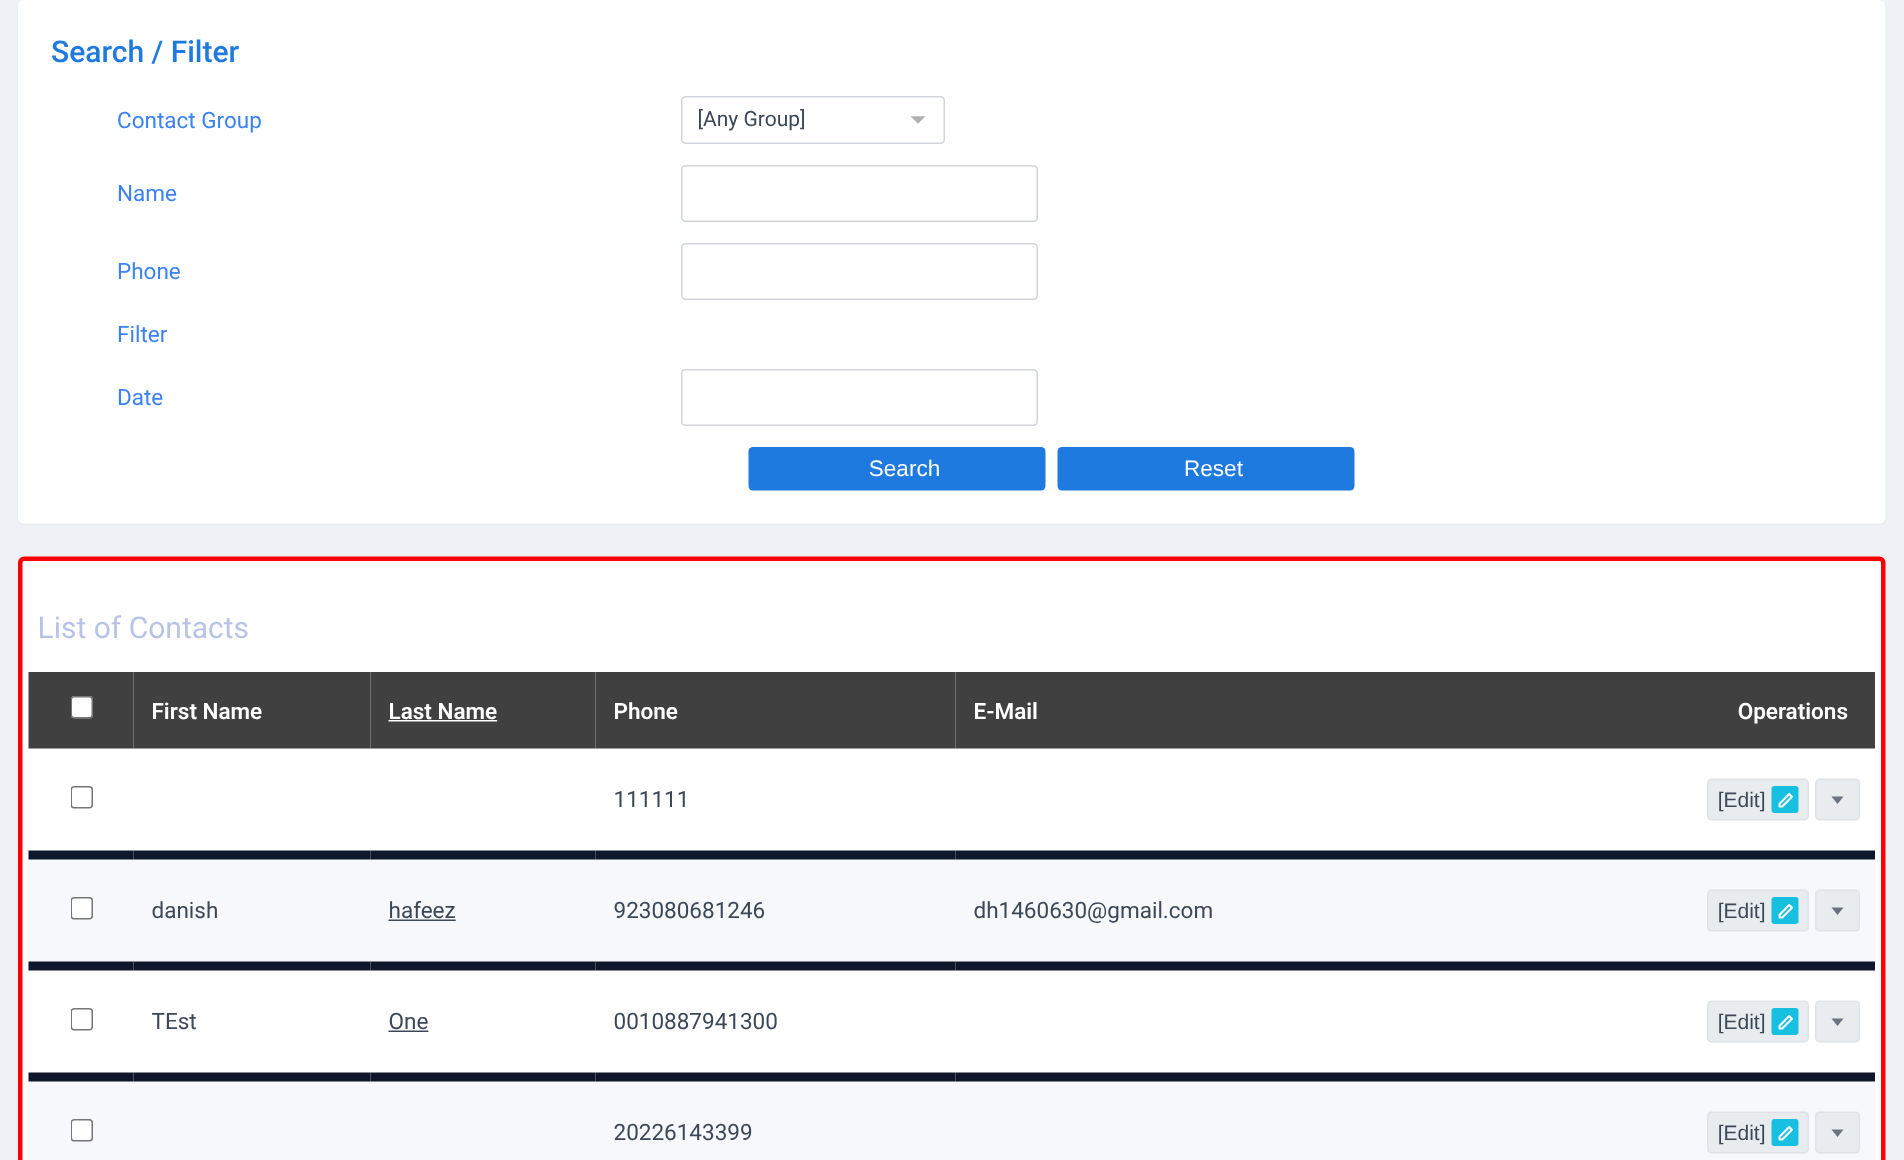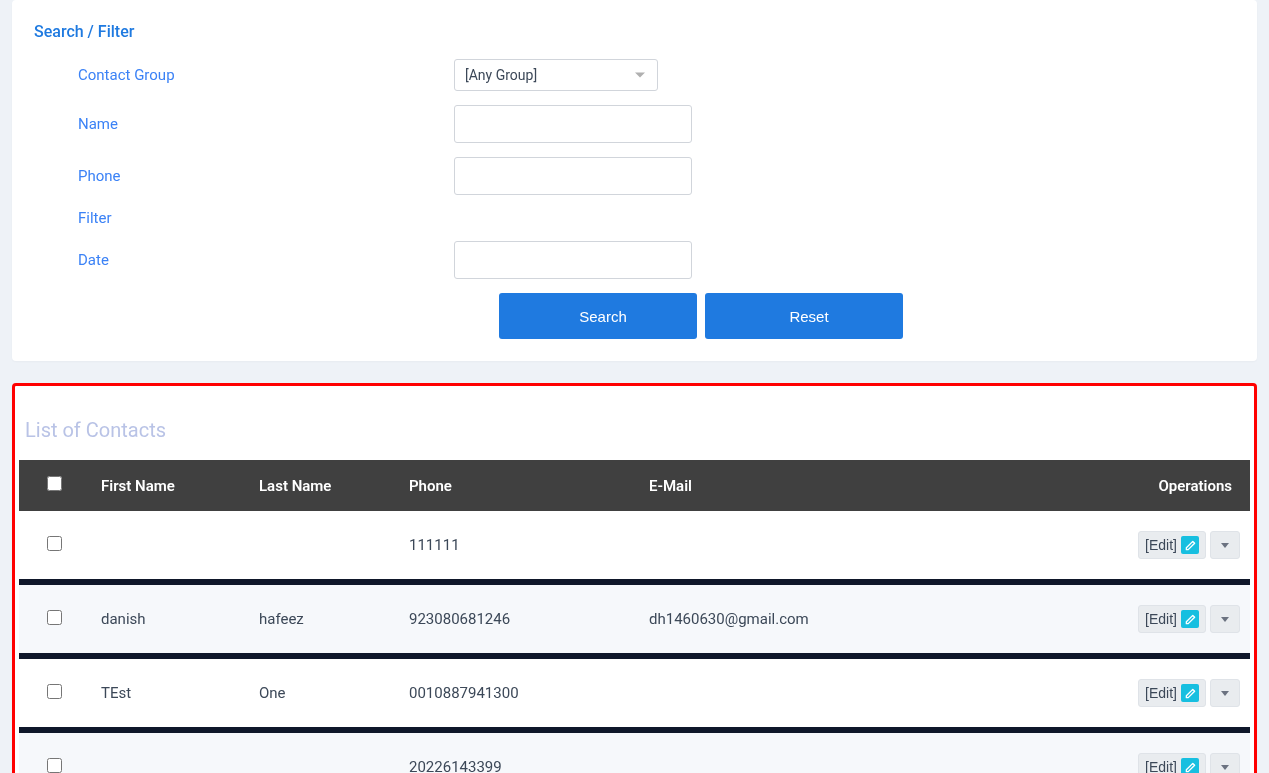--- a/index.html
+++ b/index.html
@@ -12,21 +12,21 @@
   }
   .card {
     background: #fff;
     border-radius: 4px;
     padding: 22px 22px;
     margin-bottom: 22px;
     box-shadow: 0 1px 2px rgba(0,0,0,0.03);
   }
   .card-title {
     color: #1f7ae0;
-    font-size: 16px;
+    font-size: 20px;
     font-weight: 500;
     margin-bottom: 18px;
   }
   .card-title-muted {
     color: #b9c3e6;
     font-size: 20px;
     font-weight: 400;
     margin-bottom: 18px;
   }
 
@@ -39,21 +39,21 @@
     flex: 0 0 420px;
     padding-left: 44px;
     color: #3b82f6;
     font-size: 15px;
   }
   .form-control-wrap {
     flex: 0 0 auto;
   }
   .select-box {
     position: relative;
-    width: 204px;
+    width: 176px;
     height: 32px;
     border: 1px solid #d1d5db;
     background: #fff;
     border-radius: 3px;
     padding: 5px 30px 5px 10px;
     font-size: 14px;
     color: #3c4858;
     cursor: pointer;
     line-height: 20px;
   }
@@ -82,21 +82,21 @@
     display: flex;
     gap: 8px;
     margin-left: 465px;
     margin-top: 6px;
   }
   .btn {
     border: none;
     cursor: pointer;
     border-radius: 3px;
     font-size: 15px;
-    height: 46px;
+    height: 29px;
     display: inline-flex;
     align-items: center;
     justify-content: center;
     padding-left: 10px;
   }
   .btn-primary {
     background: #1f7ae0;
     color: #fff;
     width: 198px;
   }
@@ -175,21 +175,21 @@
     cursor: pointer;
   }
   .caret-down {
     width:0;height:0;
     border-left:4px solid transparent;
     border-right:4px solid transparent;
     border-top:5px solid #6b7280;
   }
 
   .col-fn { width: 158px; }
-  .col-ln { width: 150px; }
+  .col-ln { width: 150px; text-decoration: underline; }
   .col-ph { width: 240px; }
 </style>
 </head>
 <body>
 
 <div class="card">
   <div class="card-title">Search / Filter</div>
 
   <div class="form-row">
     <div class="form-label">Contact Group</div>

